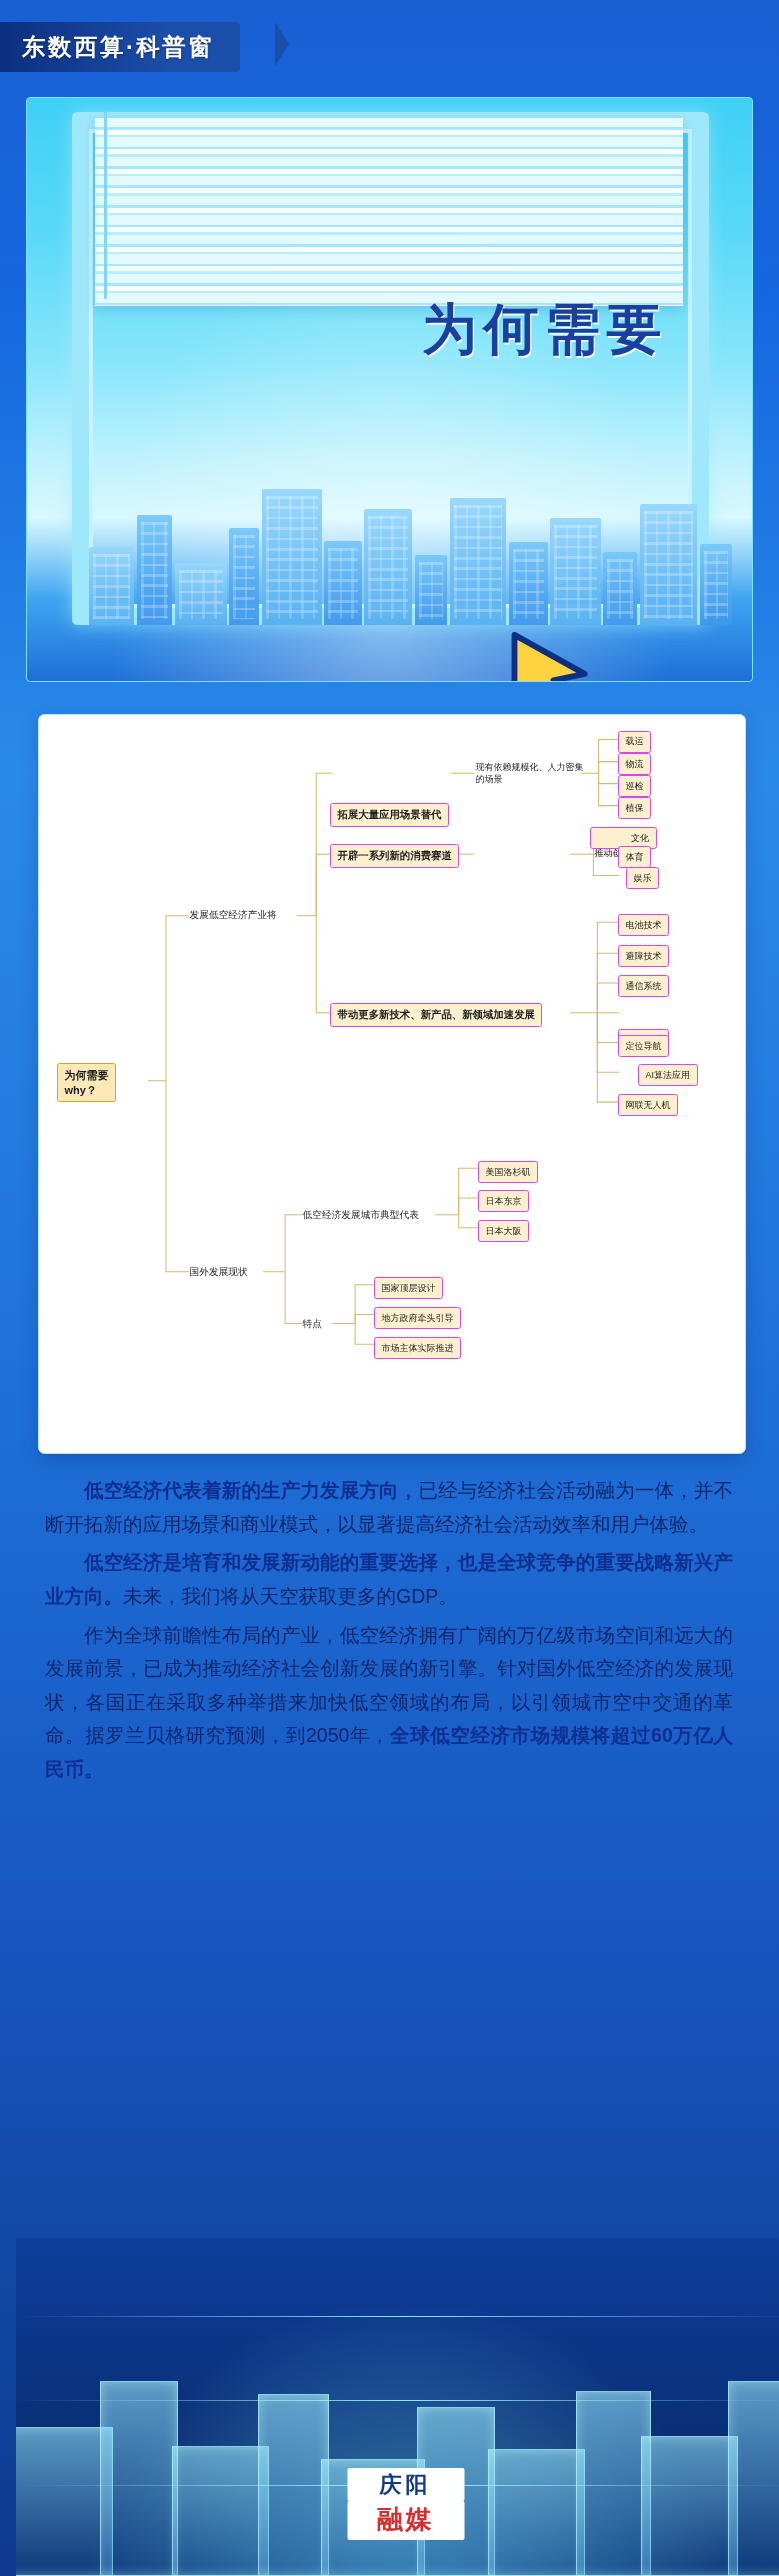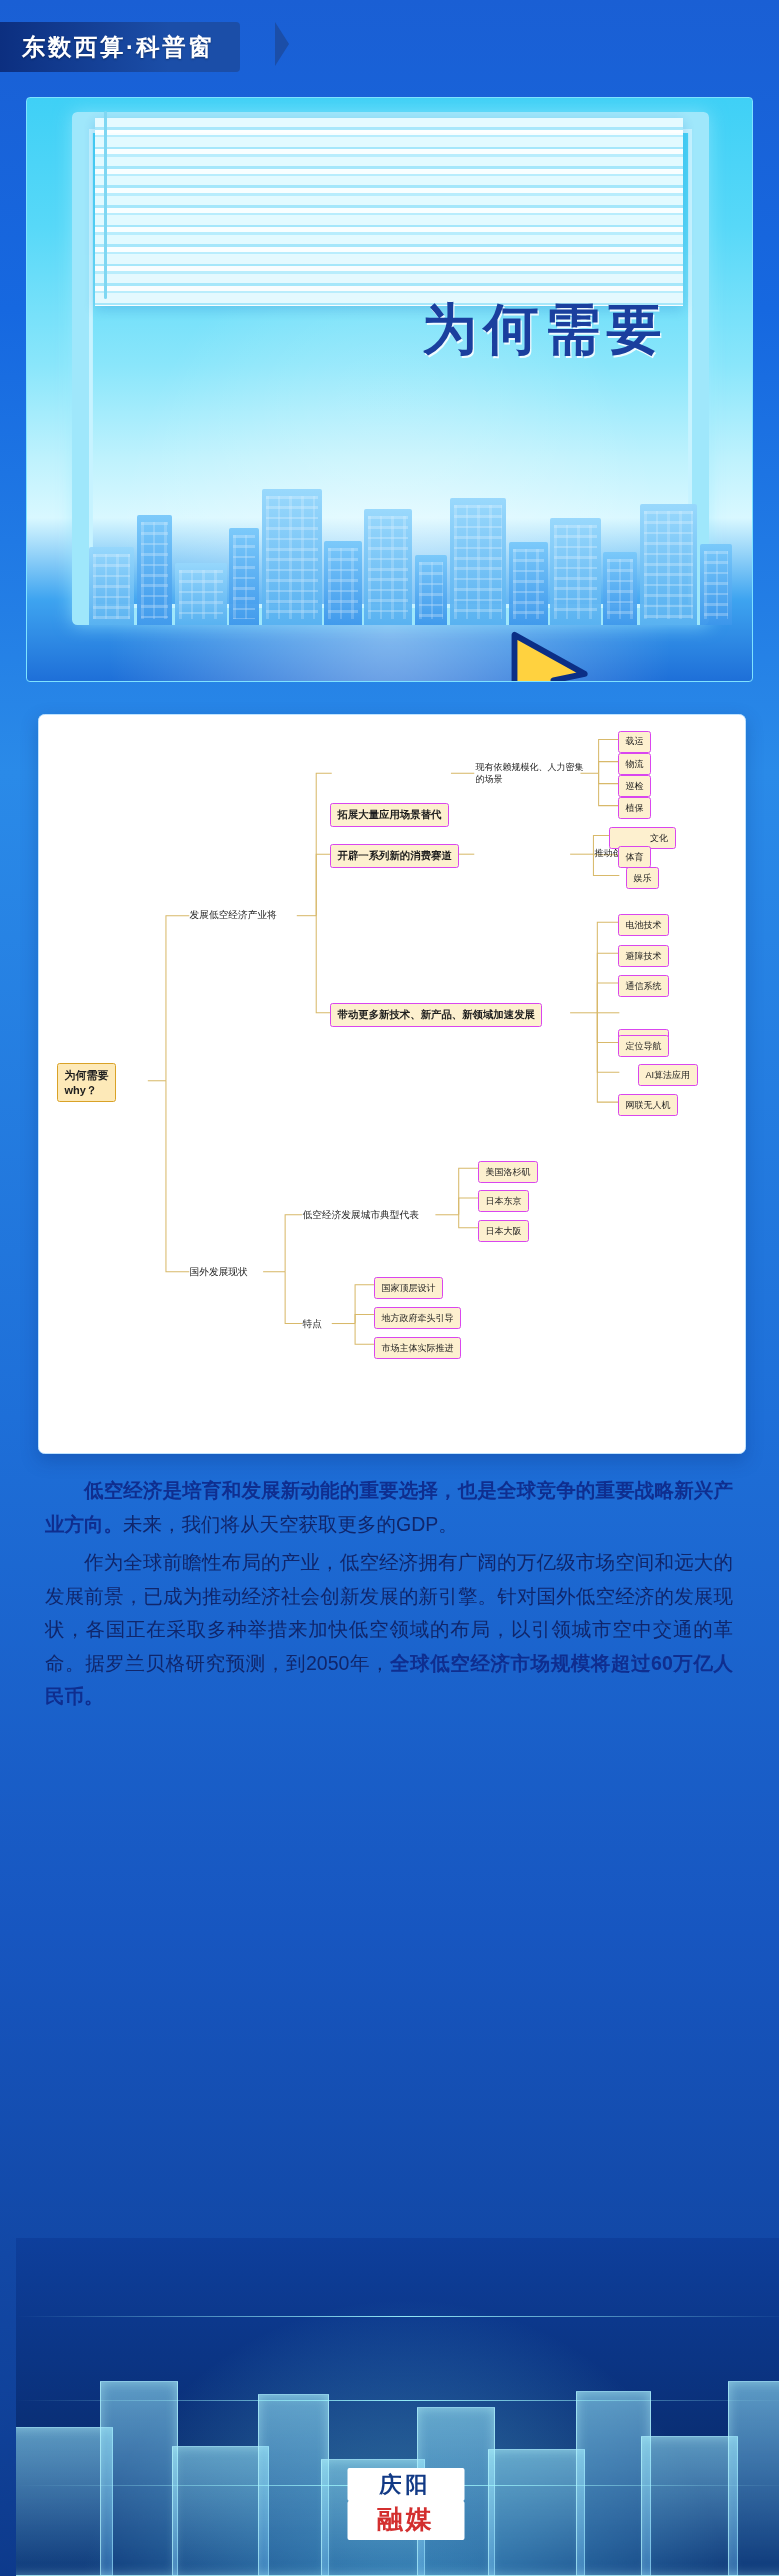--- a/index.html
+++ b/index.html
@@ -330,21 +330,21 @@
 
     <div class="node b" style="left:291px; top:48px;margin-top:40px;">拓展大量应用场景替代</div>
     <div class="node plain small" style="left:434px; top:45px; white-space:pre-line; max-width:114px;">现有依赖规模化、人力密集的场景</div>
     <div class="node small" style="left:579px; top:15.6px;">载运</div>
     <div class="node small" style="left:579px; top:38px;">物流</div>
     <div class="node small" style="left:579px; top:60px;">巡检</div>
     <div class="node small" style="left:579px; top:82px;">植保</div>
 
     <div class="node b" style="left:291px; top:129px;">开辟一系列新的消费赛道</div>
     <div class="node plain small" style="left:553px; top:131px;">推动创新应用</div>
-    <div class="node small" style="left:570px; top:112px;padding-left:40px;">文化</div>
+    <div class="node small" style="left:551px; top:112px;padding-left:40px;">文化</div>
     <div class="node small" style="left:579px; top:131px;">体育</div>
     <div class="node small" style="left:579px; top:152px;margin-left:8px;">娱乐</div>
 
     <div class="node b" style="left:291px; top:288px;">带动更多新技术、新产品、新领域加速发展</div>
     <div class="node small" style="left:579px; top:199px;">电池技术</div>
     <div class="node small" style="left:579px; top:230px;">避障技术</div>
     <div class="node small" style="left:579px; top:260px;">通信系统</div>
     <div class="node small" style="left:579px; top:290px;margin-top:24px;">定位导航</div>
     <div class="node small" style="left:579px; top:320px;">定位导航</div>
     <div class="node small" style="left:579px; top:349px;margin-left:20px;">AI算法应用</div>
@@ -358,20 +358,23 @@
     <div class="node small" style="left:439px; top:505px;">日本大阪</div>
 
     <div class="node plain" style="left:261px; top:601px;">特点</div>
     <div class="node small" style="left:335px; top:562px;">国家顶层设计</div>
     <div class="node small" style="left:335px; top:592px;">地方政府牵头引导</div>
     <div class="node small" style="left:335px; top:622px;">市场主体实际推进</div>
   </div>
 </div>
 
 <div class="body-text">
+  <p>
+    <span class="hl">低空经济代表着新的生产力发展方向，</span><span>已经与经济社会活动融为一体，并不断开拓新的应用场景和商业模式，以显著提高经济社会活动效率和用户体验。</span>
+  </p>
   <p>
     <span class="hl2">低空经济是培育和发展新动能的重要选择，也是全球竞争的重要战略新兴产业方向。</span><span>未来，我们将从天空获取更多的GDP。</span>
   </p>
   <p>
     <span>作为全球前瞻性布局的产业，低空经济拥有广阔的万亿级市场空间和远大的发展前景，已成为推动经济社会创新发展的新引擎。针对国外低空经济的发展现状，各国正在采取多种举措来加快低空领域的布局，以引领城市空中交通的革命。据罗兰贝格研究预测，到2050年，</span><span class="hl2">全球低空经济市场规模将超过60万亿人民币。</span>
   </p>
 </div>
 
 <div class="bottom">
   <div class="ice" style="left:-13px;  width:110px; height:149px;"></div>

